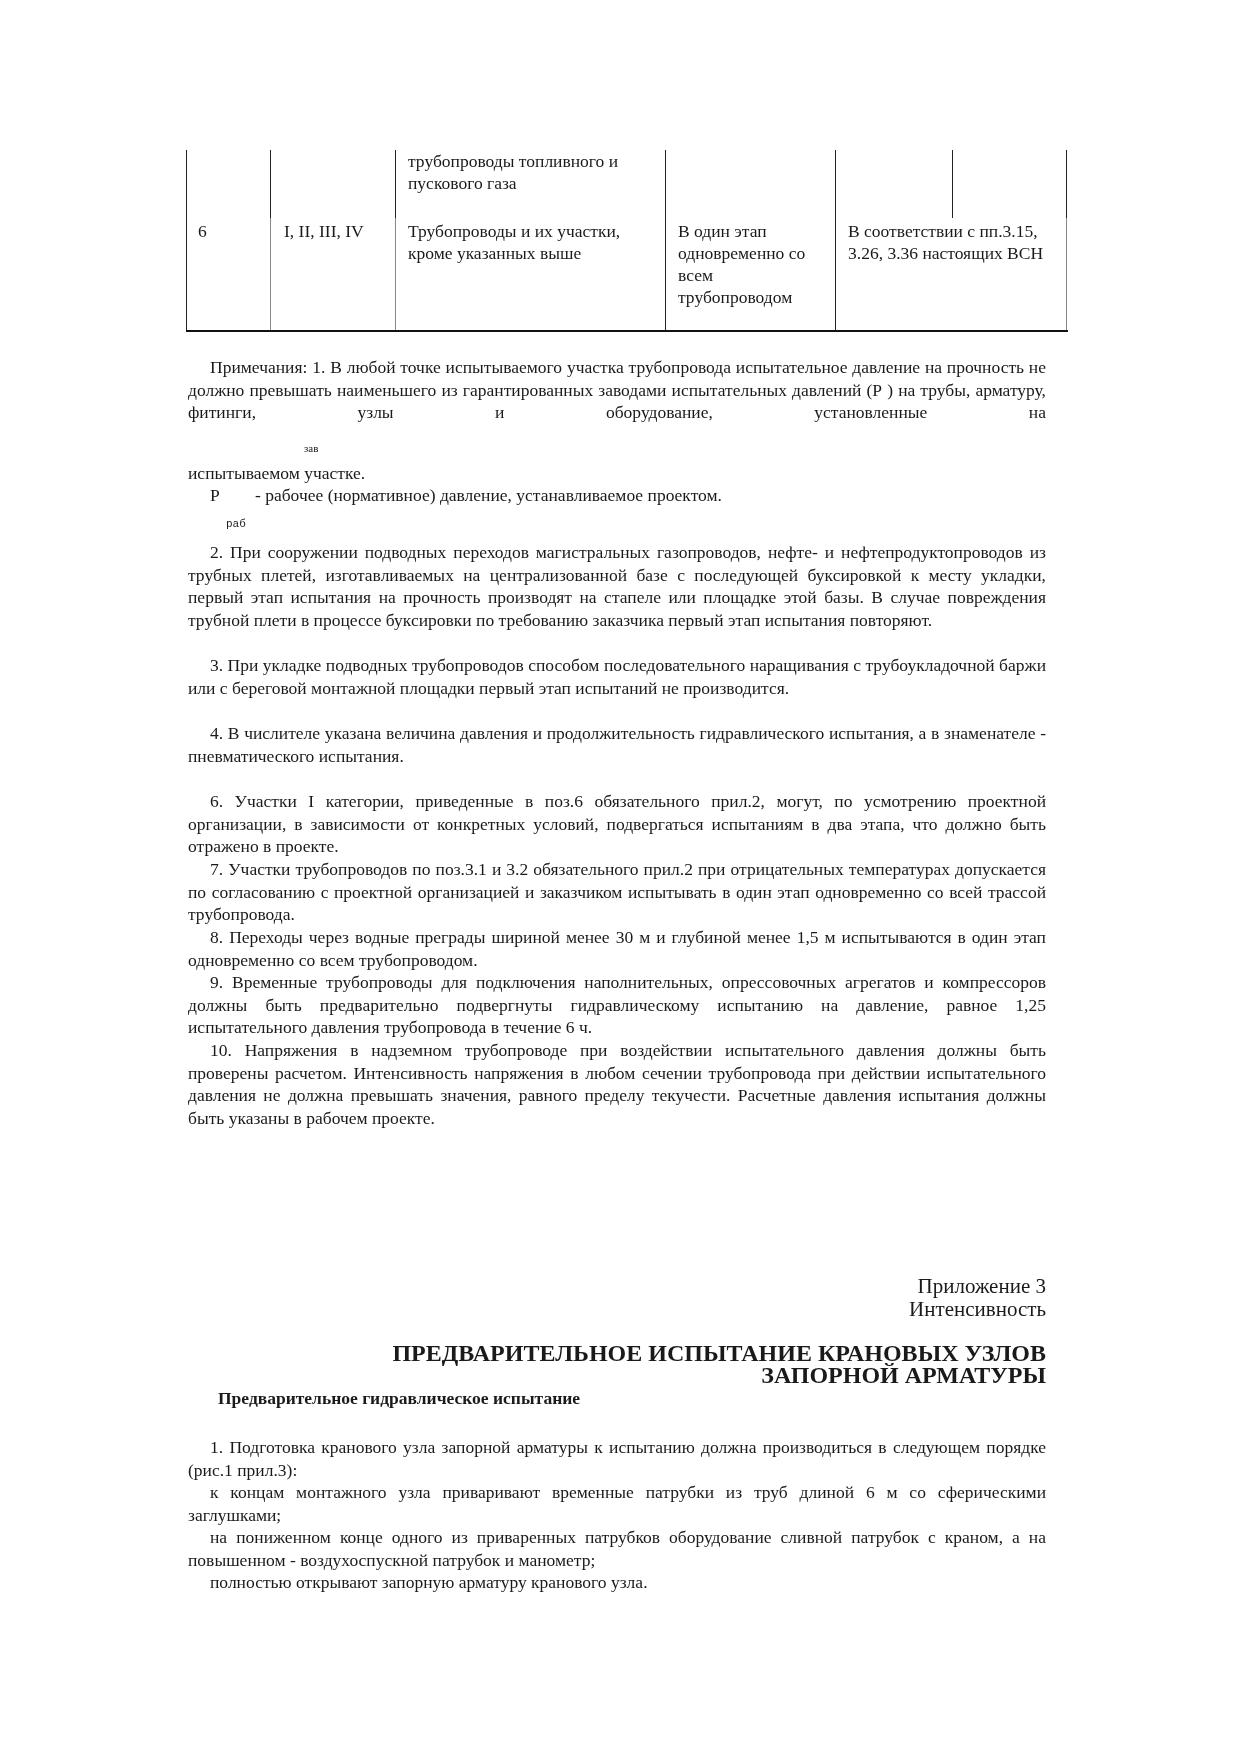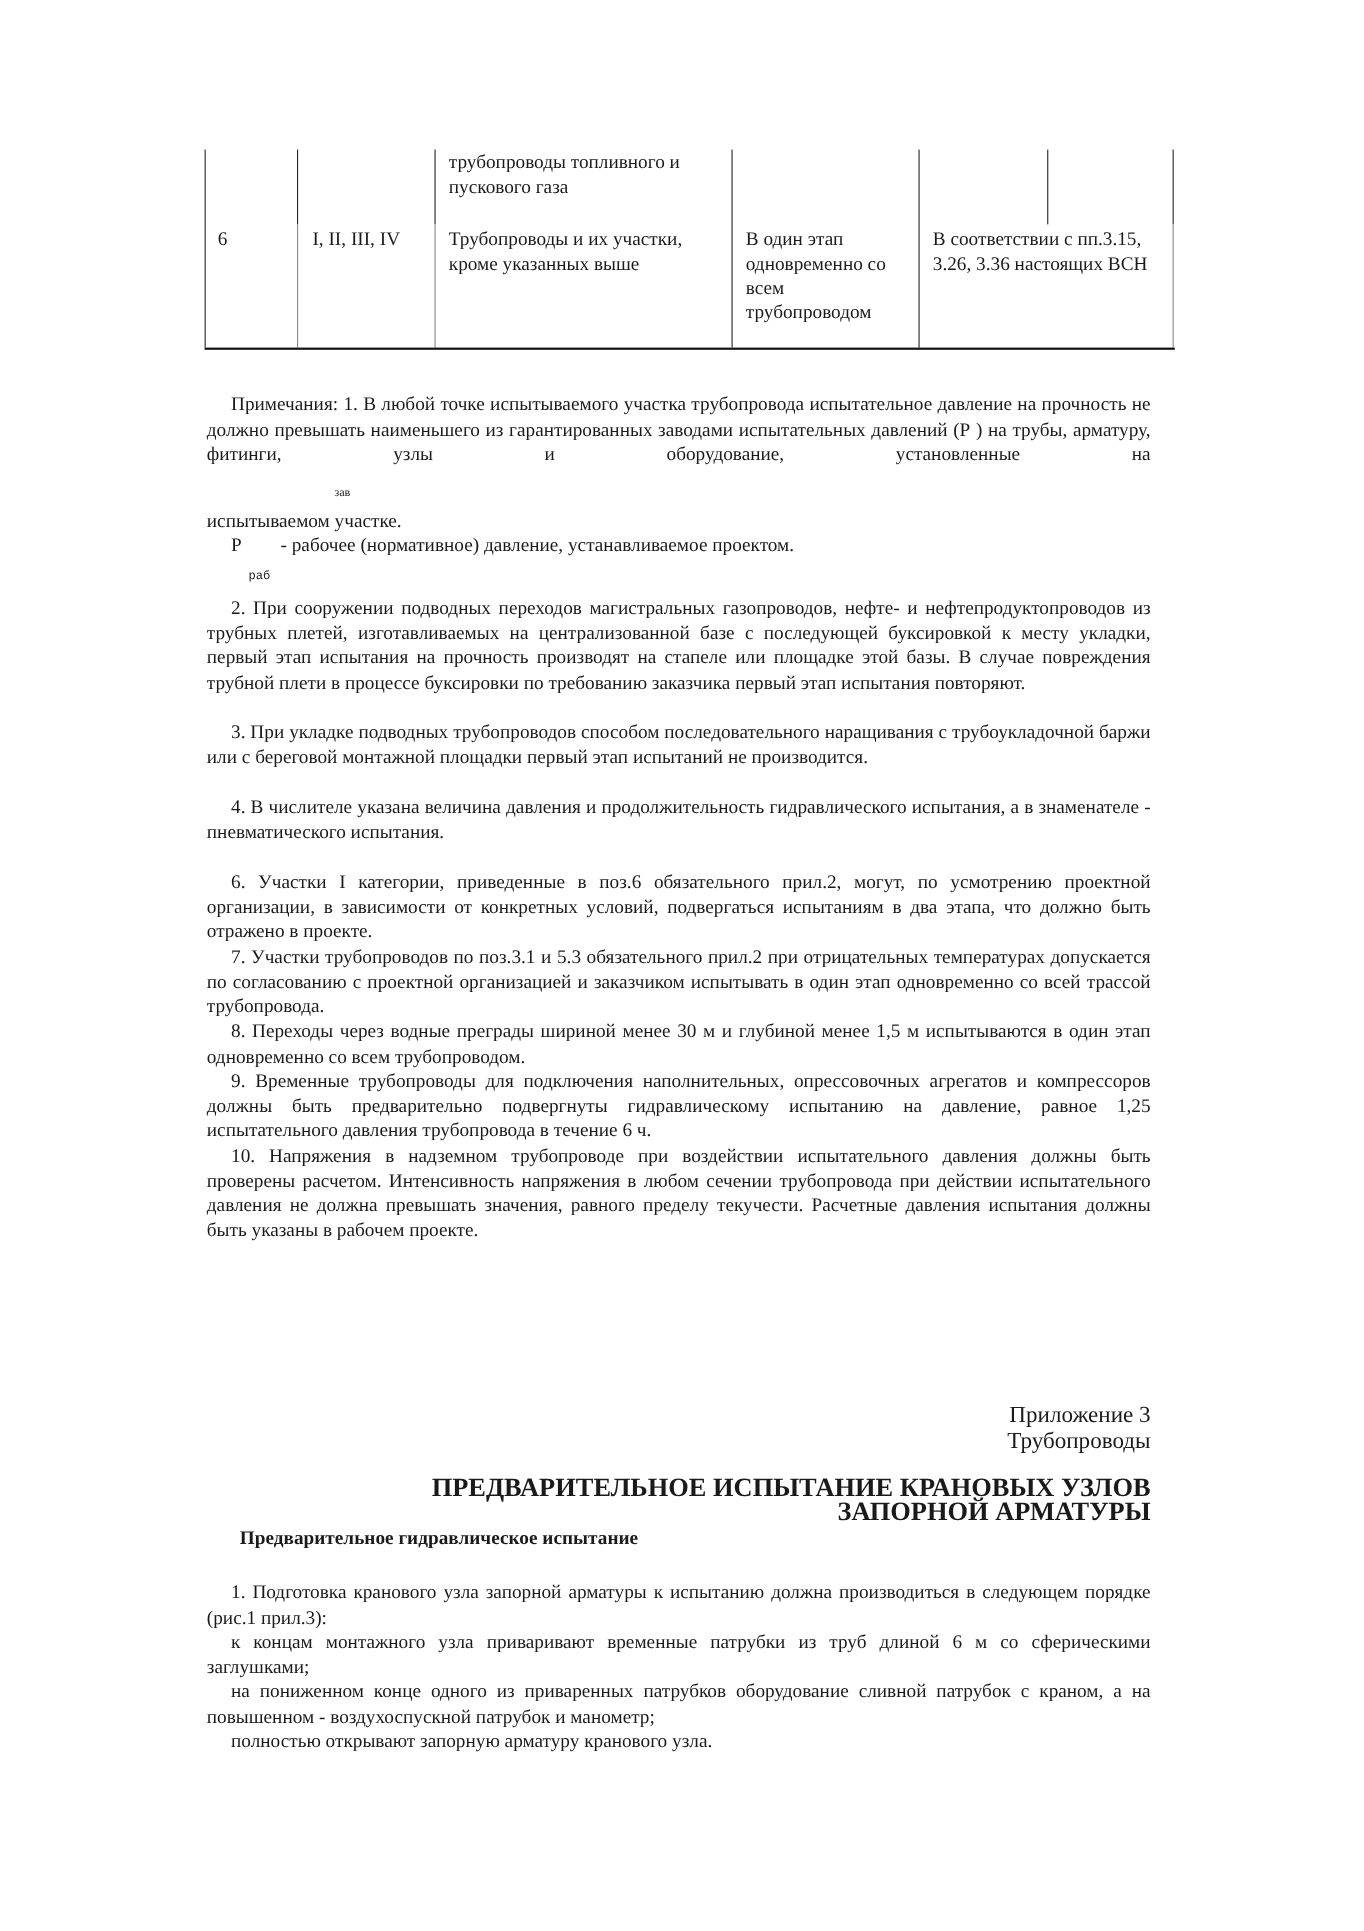--- a/index.html
+++ b/index.html
@@ -4,21 +4,21 @@
 <style>
   html, body { margin: 0; padding: 0; background: #ffffff; }
   body {
     width: 1240px; height: 1755px; position: relative; overflow: hidden;
     font-family: "Liberation Serif", "DejaVu Serif", serif;
     color: #1a1a1a;
   }
   .page { position: absolute; left: 0; top: 0; width: 1240px; height: 1755px; }
 
   
-  .tbl { position: absolute; left: 186px; top: 136px; width: 882px; height: 182px; }
+  .tbl { position: absolute; left: 186px; top: 150px; width: 882px; height: 182px; }
   .vline { position: absolute; width: 0; border-left: 1.5px solid #222; }
   .vline.gray { border-left-color: #888; }
   .hline-bottom { position: absolute; left: 0; top: 180px; width: 882px; height: 0; border-top: 2px solid #111; }
   .cell { position: absolute; font-size: 17.5px; line-height: 22px; }
 
   
   .para {
     position: absolute; left: 188px; width: 858px;
     font-size: 17.5px; line-height: 22.6px;
     text-align: justify; text-align-last: left;
@@ -63,27 +63,27 @@
   <div class="sub" style="left:304px; top:442px;font-family:Liberation Serif, serif;">зав</div>
   <div class="line" style="left:188px; top:462px;">испытываемом участке.</div>
   <div class="line" style="left:210px; top:484px;">Р</div>
   <div class="line" style="left:255px; top:484px;">- рабочее (нормативное) давление, устанавливаемое проектом.</div>
   <div class="sub" style="left:226px; top:518px;font-family:Liberation Mono, monospace;">раб</div>
 
   <div class="para indent" style="top:541px;">2. При сооружении подводных переходов магистральных газопроводов, нефте- и нефтепродуктопроводов из трубных плетей, изготавливаемых на централизованной базе с последующей буксировкой к месту укладки, первый этап испытания на прочность производят на стапеле или площадке этой базы. В случае повреждения трубной плети в процессе буксировки по требованию заказчика первый этап испытания повторяют.</div>
   <div class="para indent" style="top:654px;">3. При укладке подводных  трубопроводов способом последовательного наращивания с трубоукладочной баржи или с береговой монтажной площадки первый  этап испытаний не производится.</div>
   <div class="para indent" style="top:722px;">4. В числителе указана величина давления и продолжительность гидравлического испытания, а в знаменателе - пневматического испытания.</div>
   <div class="para indent" style="top:790px;">6. Участки I категории, приведенные в поз.6 обязательного прил.2, могут, по усмотрению проектной организации, в зависимости от конкретных условий, подвергаться испытаниям в два этапа, что должно быть отражено в проекте.</div>
-  <div class="para indent" style="top:858px;">7. Участки трубопроводов по поз.3.1 и 5.3 обязательного прил.2 при отрицательных температурах допускается по согласованию с проектной  организацией и заказчиком испытывать в один этап одновременно со всей трассой трубопровода.</div>
+  <div class="para indent" style="top:858px;">7. Участки трубопроводов по поз.3.1 и 3.2 обязательного прил.2 при отрицательных температурах допускается по согласованию с проектной  организацией и заказчиком испытывать в один этап одновременно со всей трассой трубопровода.</div>
   <div class="para indent" style="top:926px;">8. Переходы через водные преграды шириной менее 30 м и глубиной менее 1,5 м испытываются в один этап одновременно со всем трубопроводом.</div>
   <div class="para indent" style="top:971px;">9. Временные трубопроводы для подключения  наполнительных, опрессовочных агрегатов и компрессоров должны быть предварительно подвергнуты гидравлическому испытанию на давление, равное 1,25 испытательного давления трубопровода в течение 6 ч.</div>
   <div class="para indent" style="top:1039px;">10. Напряжения в надземном трубопроводе при  воздействии испытательного давления должны быть проверены расчетом. Интенсивность напряжения в любом сечении трубопровода при действии испытательного давления не должна превышать значения, равного пределу текучести. Расчетные давления испытания должны быть указаны в рабочем проекте.</div>
 
   <div class="right" style="top:1275px;">Приложение 3</div>
-  <div class="right" style="top:1298px;">Трубопроводы</div>
+  <div class="right" style="top:1298px;">Интенсивность</div>
 
   <div class="title" style="top:1342px;">ПРЕДВАРИТЕЛЬНОЕ ИСПЫТАНИЕ КРАНОВЫХ УЗЛОВ</div>
   <div class="title" style="top:1364px;">ЗАПОРНОЙ АРМАТУРЫ</div>
   <div class="subtitle" style="top:1387px;">Предварительное гидравлическое испытание</div>
 
   <div class="para indent" style="top:1436px;">1. Подготовка кранового узла запорной арматуры к испытанию должна производиться в следующем порядке (рис.1 прил.3):</div>
   <div class="para indent" style="top:1481px;">к концам монтажного узла приваривают временные патрубки из труб длиной 6 м со сферическими заглушками;</div>
   <div class="para indent" style="top:1526px;">на пониженном конце одного из приваренных патрубков оборудование сливной патрубок с краном, а на повышенном - воздухоспускной патрубок и манометр;</div>
   <div class="para indent" style="top:1571px;">полностью открывают запорную арматуру кранового узла.</div>
 

